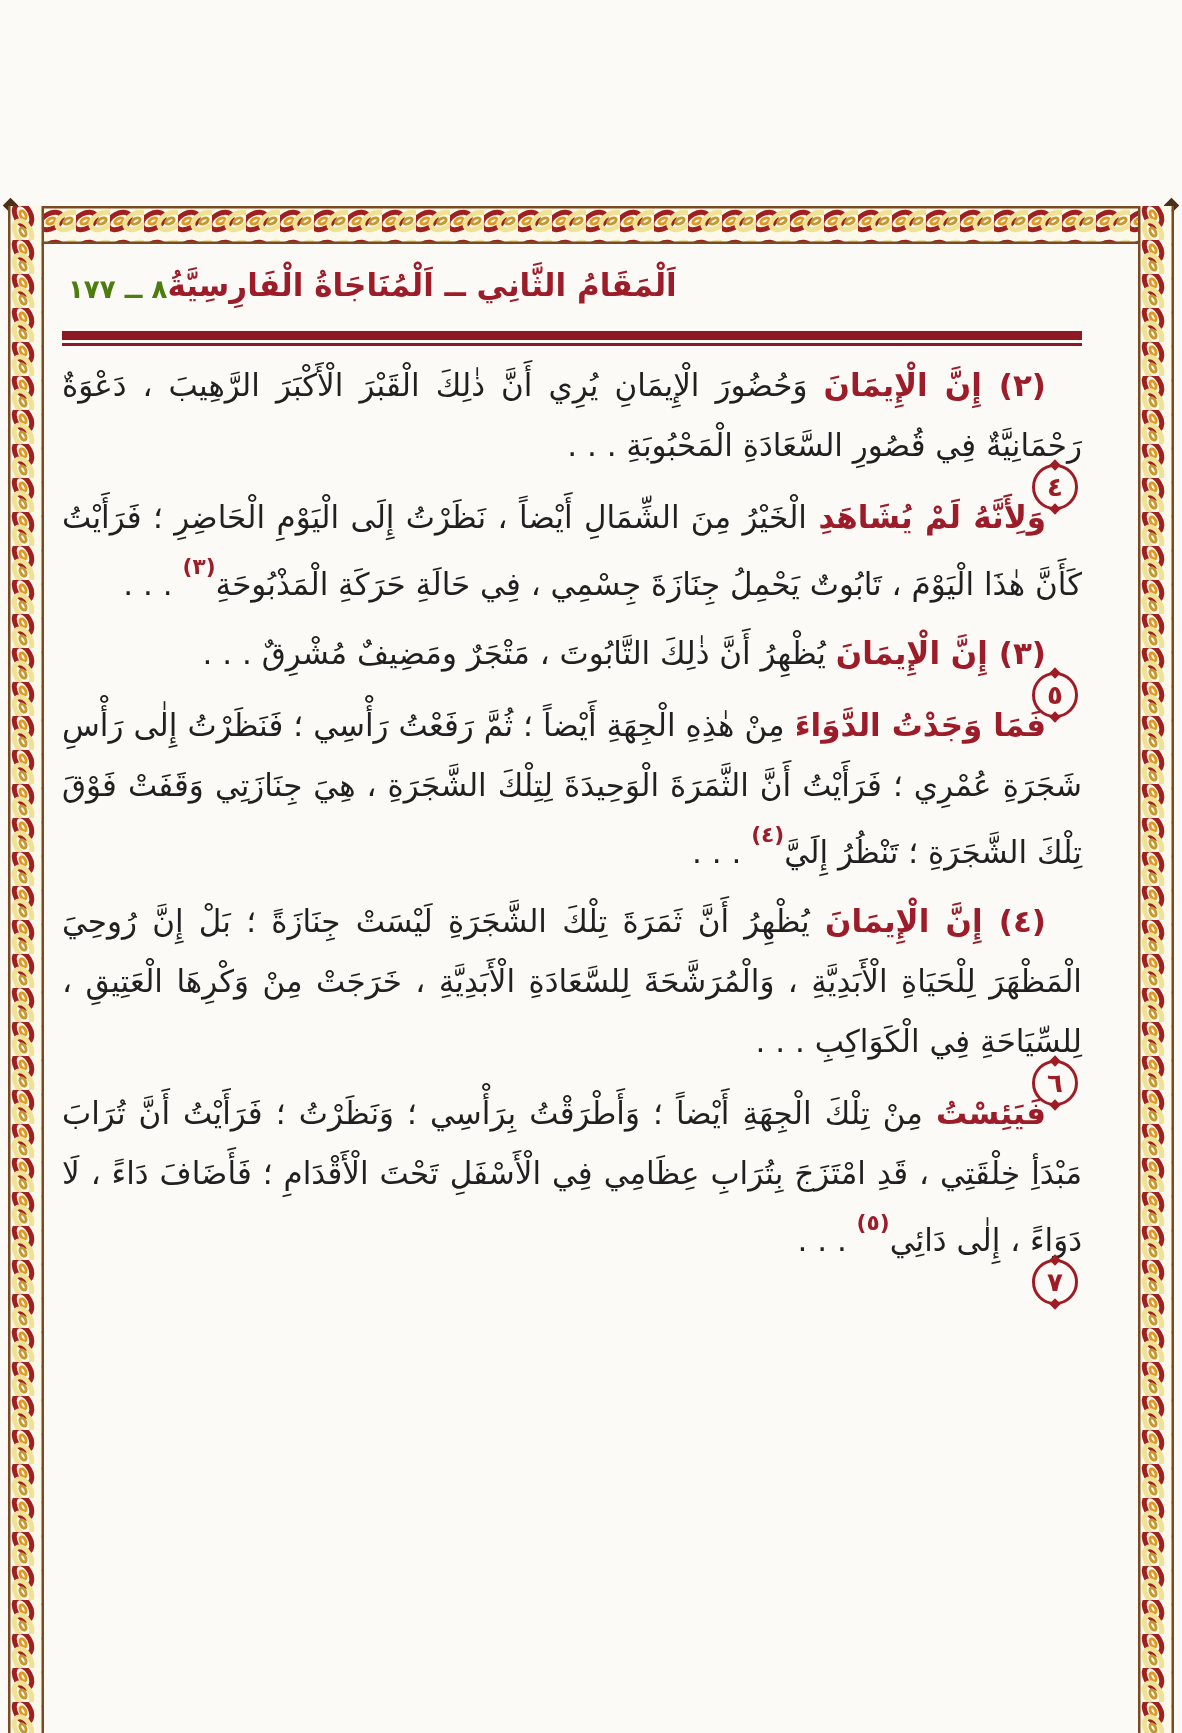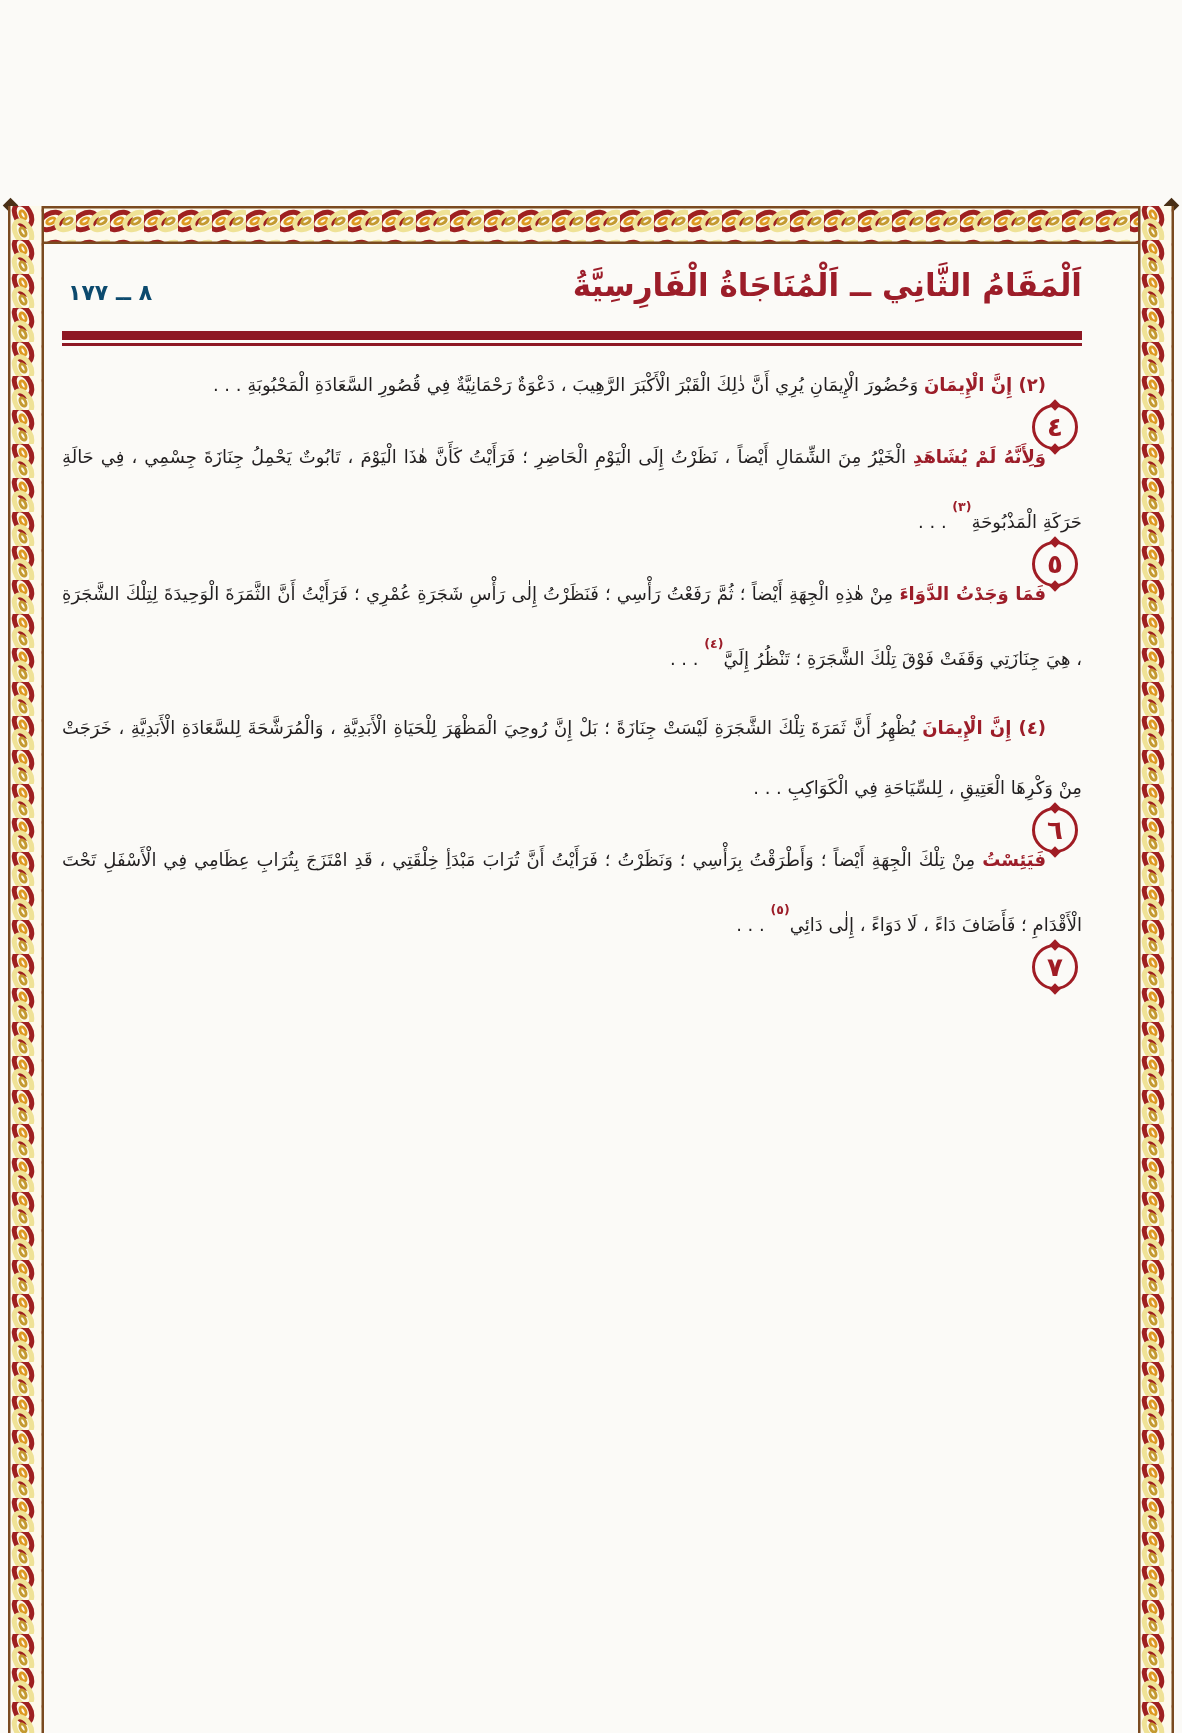--- a/index.html
+++ b/index.html
@@ -11,28 +11,28 @@
   .frame svg{position:absolute;}
   .spike{position:absolute;width:11px;height:11px;background:#4a3017;transform:rotate(45deg);}
   .spike.l{left:5px;top:200px;}
   .spike.r{left:1166px;top:200px;}
 
   .content{
     position:absolute;left:62px;top:206px;width:1020px;
     direction:rtl;color:#221f20;
   }
   .header{display:flex;align-items:flex-end;padding-top:56px;}
-  .title{flex:1;text-align:right;color:#9c1d29;font-size:31px;font-weight:bold;line-height:1.5;}
-  .pagenum{color:#0c4a6e;font-size:22px;font-weight:bold;line-height:1.5;padding-left:6px;white-space:nowrap;}
+  .title{flex:1;text-align:left;color:#9c1d29;font-size:31px;font-weight:bold;line-height:1.5;}
+  .pagenum{color:#4d7c0f;font-size:26px;font-weight:bold;line-height:1.5;padding-left:6px;white-space:nowrap;}
   .rule{margin-top:22px;}
   .rule-thick{height:9px;background:#8e1824;}
   .rule-thin{height:3px;background:#8e1824;margin-top:3px;}
 
   .para{
-    font-size:18px;line-height:60px;text-align:justify;
+    font-size:31px;line-height:60px;text-align:justify;
     margin:9px 0;text-indent:36px;
   }
   .lead{color:#9c1d29;font-weight:bold;}
   .btext{color:#221f20;}
   .fnote{color:#9c1d29;font-size:0.70em;position:relative;top:-10px;font-weight:bold;}
   .tailtxt{color:#221f20;}
 
   .verse{
     position:relative;text-align:center;text-indent:0;
     color:#a01c24;font-weight:bold;font-size:29px;line-height:64px;
@@ -117,20 +117,24 @@
 
   <div class="verse">
     <span class="badge">٤</span>
   </div>
 
   <p class="para">
     <span class="lead">وَلِأَنَّهُ لَمْ يُشَاهَدِ</span>
     <span class="btext">الْخَيْرُ مِنَ الشِّمَالِ أَيْضاً ، نَظَرْتُ إِلَى الْيَوْمِ الْحَاضِرِ ؛ فَرَأَيْتُ كَأَنَّ هٰذَا الْيَوْمَ ، تَابُوتٌ يَحْمِلُ جِنَازَةَ جِسْمِي ، فِي حَالَةِ حَرَكَةِ الْمَذْبُوحَةِ</span><sup class="fnote">(٣)</sup><span class="tailtxt"> . . .</span>
   </p>
 
+  <p class="para">
+    <span class="lead">(٣) إِنَّ الْإِيمَانَ</span>
+    <span class="btext">يُظْهِرُ أَنَّ ذٰلِكَ التَّابُوتَ ، مَتْجَرٌ ومَضِيفٌ مُشْرِقٌ . . .</span>
+  </p>
 
   <div class="verse">
     <span class="badge">٥</span>
   </div>
 
   <p class="para">
     <span class="lead">فَمَا وَجَدْتُ الدَّوَاءَ</span>
     <span class="btext">مِنْ هٰذِهِ الْجِهَةِ أَيْضاً ؛ ثُمَّ رَفَعْتُ رَأْسِي ؛ فَنَظَرْتُ إِلٰى رَأْسِ شَجَرَةِ عُمْرِي ؛ فَرَأَيْتُ أَنَّ الثَّمَرَةَ الْوَحِيدَةَ لِتِلْكَ الشَّجَرَةِ ، هِيَ جِنَازَتِي وَقَفَتْ فَوْقَ تِلْكَ الشَّجَرَةِ ؛ تَنْظُرُ إِلَيَّ</span><sup class="fnote">(٤)</sup><span class="tailtxt"> . . .</span>
   </p>
 

